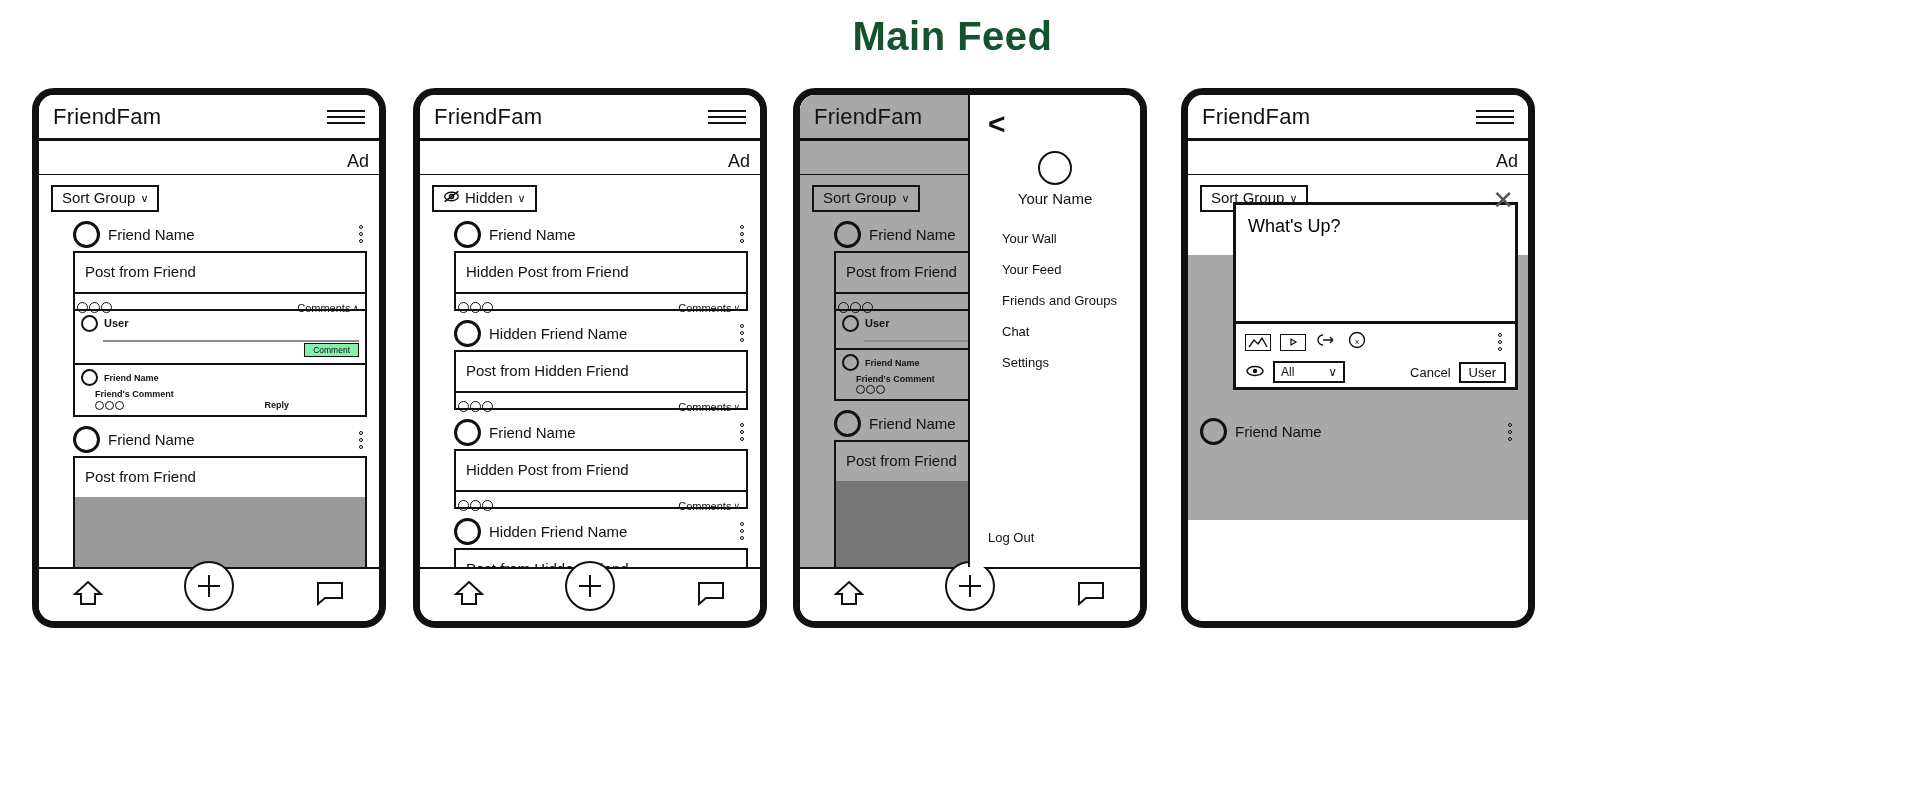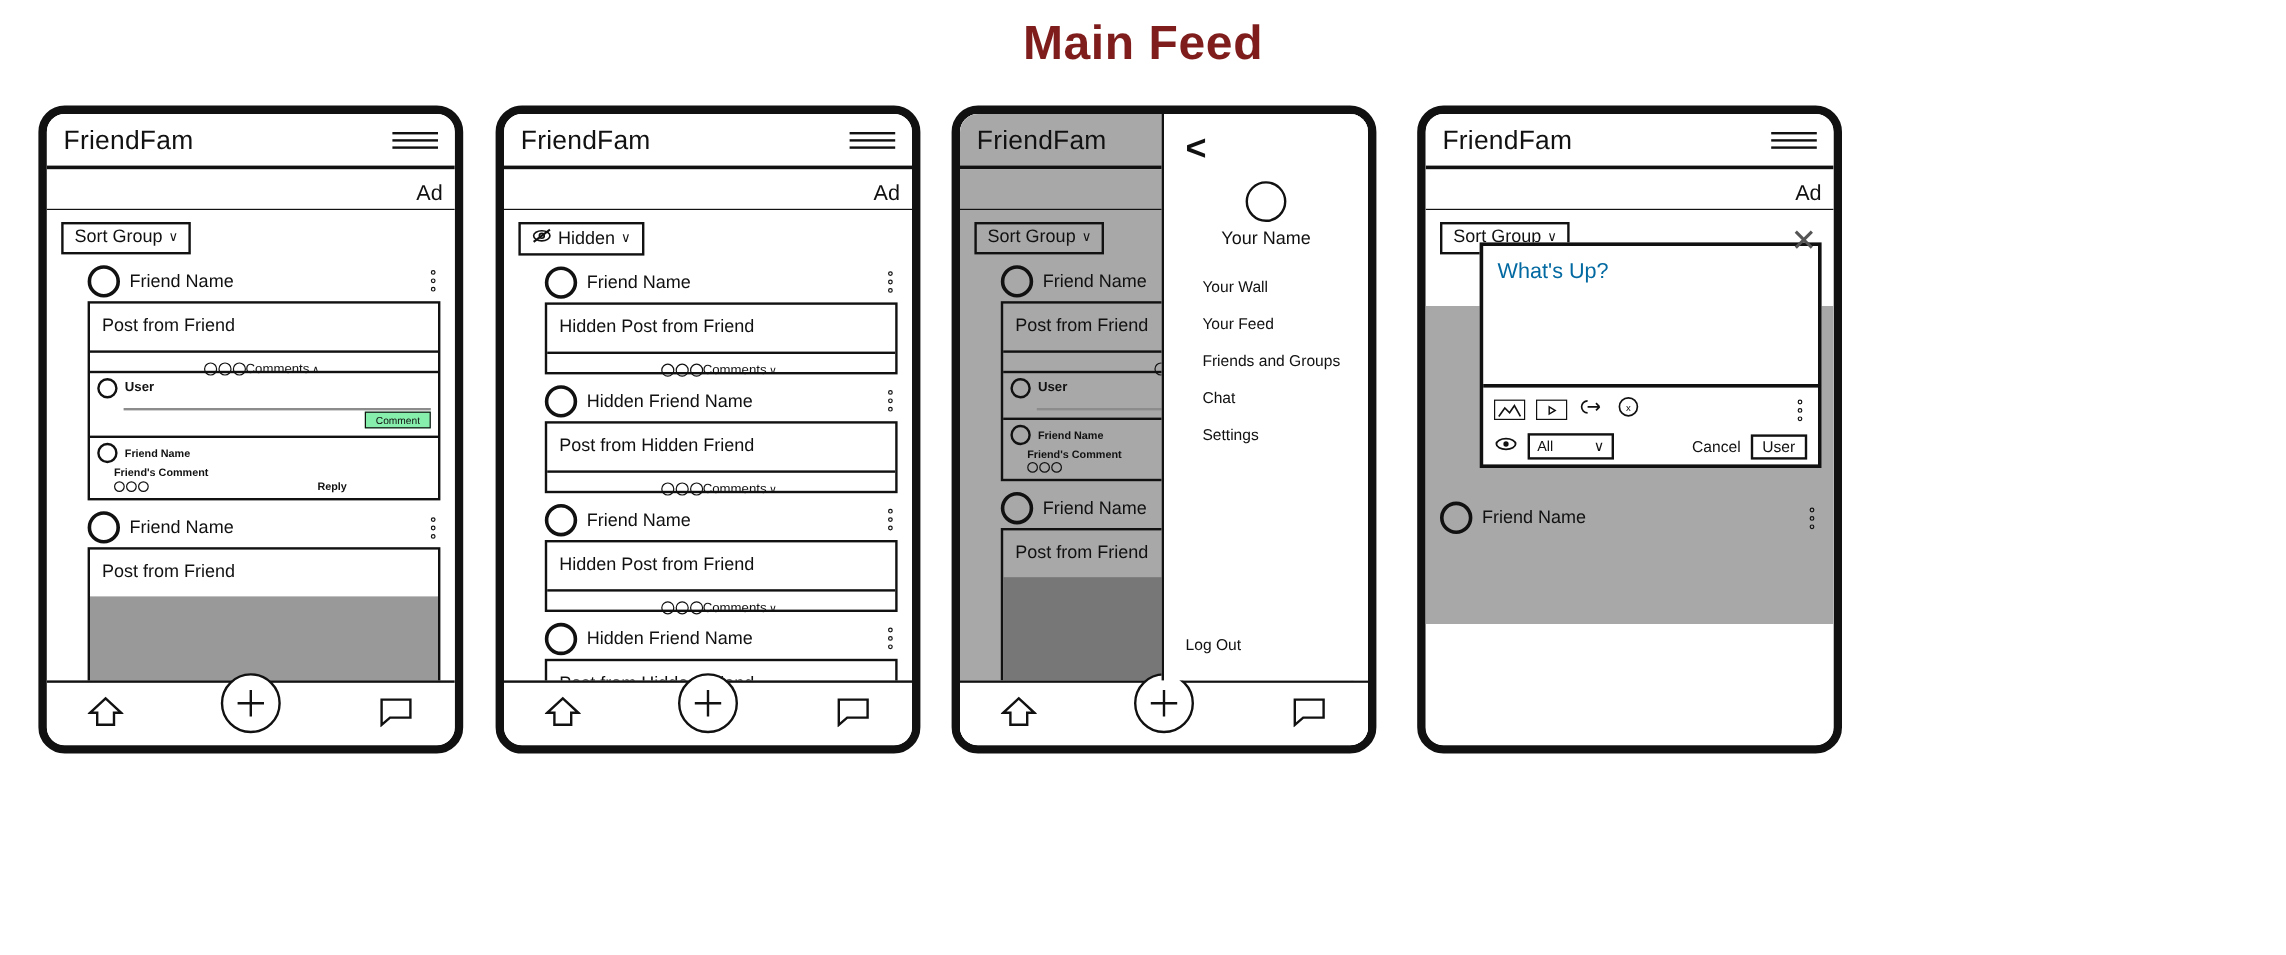--- a/index.html
+++ b/index.html
@@ -1,21 +1,21 @@
 <!DOCTYPE html>
 <html><head>
 <meta charset="utf-8">
 <style>
   html,body{margin:0;padding:0;background:#ffffff;}
   body{width:1905px;height:796px;font-family:"Liberation Sans",sans-serif;color:#111;overflow:hidden;position:relative;}
 
   
   #page-title{
     position:absolute;top:14px;left:0;width:100%;
-    text-align:center;font-size:40px;font-weight:bold;letter-spacing:.5px;color:#7f1d1d;
+    text-align:center;font-size:40px;font-weight:bold;letter-spacing:.5px;color:#14532d;
   }
 
   
   .phone{
     position:absolute;top:88px;width:354px;height:540px;
     border:7px solid #111;border-radius:22px;background:#fff;box-sizing:border-box;
     overflow:hidden;
   }
   #phone1{left:32px;}
   #phone2{left:413px;}
@@ -52,21 +52,21 @@
   .poster{display:flex;align-items:center;gap:8px;margin:9px 0 3px 22px;}
   .avatar{width:27px;height:27px;border:3px solid #111;border-radius:50%;box-sizing:border-box;flex:0 0 auto;}
   .avatar.sm{width:17px;height:17px;border-width:2.5px;}
   .poster .name{font-size:15px;}
   .kebab{margin-left:auto;display:flex;flex-direction:column;gap:3px;align-items:center;cursor:pointer;padding-right:4px;}
   .kebab i{width:4px;height:4px;border:1px solid #111;border-radius:50%;display:block;box-sizing:border-box;}
 
   .post{border:2.5px solid #111;margin-left:22px;box-sizing:border-box;background:#fff;}
   .post .ptext{font-size:15px;padding:10px 10px 12px 10px;}
   .actionrow{
-    border-top:2.5px solid #111;display:flex;align-items:center;justify-content:center;
+    border-top:2.5px solid #111;display:flex;align-items:center;justify-content:space-between;
     padding:14px 6px 1px 2px;height:15px;box-sizing:border-box;
   }
   .reacts{display:flex;gap:1px;}
   .reacts i{width:11px;height:11px;border:1.4px solid #111;border-radius:50%;display:block;box-sizing:border-box;}
   .cmlabel{font-size:11px;display:flex;align-items:center;gap:2px;}
   .cmlabel .caret{font-size:9px;}
 
   .cmbox{border-top:2.5px solid #111;padding:4px 6px 6px 6px;}
   .cmhead{display:flex;align-items:center;gap:6px;}
   .cmhead .who{font-size:11px;font-weight:bold;}
@@ -111,21 +111,21 @@
   .drawer .mi{font-size:13px;padding:8px 0 8px 32px;cursor:pointer;}
   .drawer .logout{margin-top:auto;font-size:13px;padding:0 0 22px 18px;cursor:pointer;}
 
   
   .overlaydim{position:absolute;left:0;right:0;top:80px;height:265px;background:#a8a8a8;z-index:3;}
   .xclose{position:absolute;right:14px;top:12px;font-size:26px;line-height:1;color:#555;cursor:pointer;z-index:6;}
   .composer{
     position:absolute;left:45px;right:10px;top:27px;height:188px;border:3px solid #111;background:#fff;
     box-sizing:border-box;display:flex;flex-direction:column;z-index:5;
   }
-  .composer .ta{flex:1 1 auto;padding:11px 12px;font-size:18px;color:#0369a1;}
+  .composer .ta{flex:1 1 auto;padding:11px 12px;font-size:18px;color:#000000;}
   .composer .tools{border-top:3px solid #111;padding:7px 9px 4px 9px;}
   .toolrow1{display:flex;align-items:center;gap:9px;}
   .tbox{width:26px;height:17px;border:1.5px solid #111;display:flex;align-items:center;justify-content:center;cursor:pointer;box-sizing:border-box;}
   .toolrow1 .kebab{margin-left:auto;}
   .toolrow2{display:flex;align-items:center;gap:8px;margin-top:8px;}
   .sel{border:2px solid #111;font-size:12px;padding:2px 6px;min-width:56px;display:flex;justify-content:space-between;align-items:center;cursor:pointer;}
   .toolrow2 .spacer{flex:1 1 auto;}
   .cancel{font-size:13px;cursor:pointer;}
   .postbtn{border:2px solid #111;font-size:13px;padding:1px 8px;cursor:pointer;background:#fff;}
   .emptybox{border:2.5px solid #8c8c8c;height:106px;margin:26px 12px 0 12px;}

